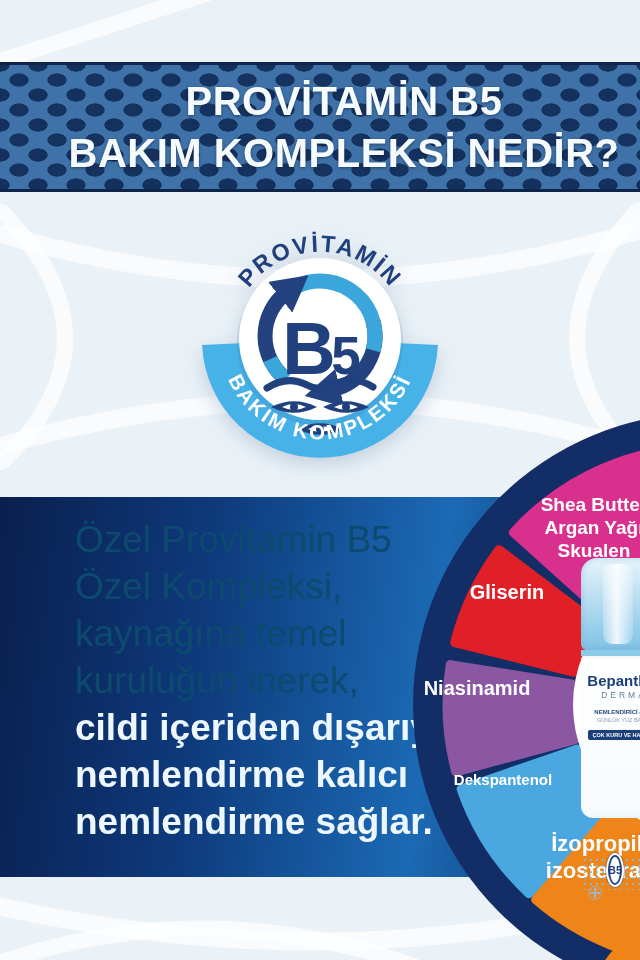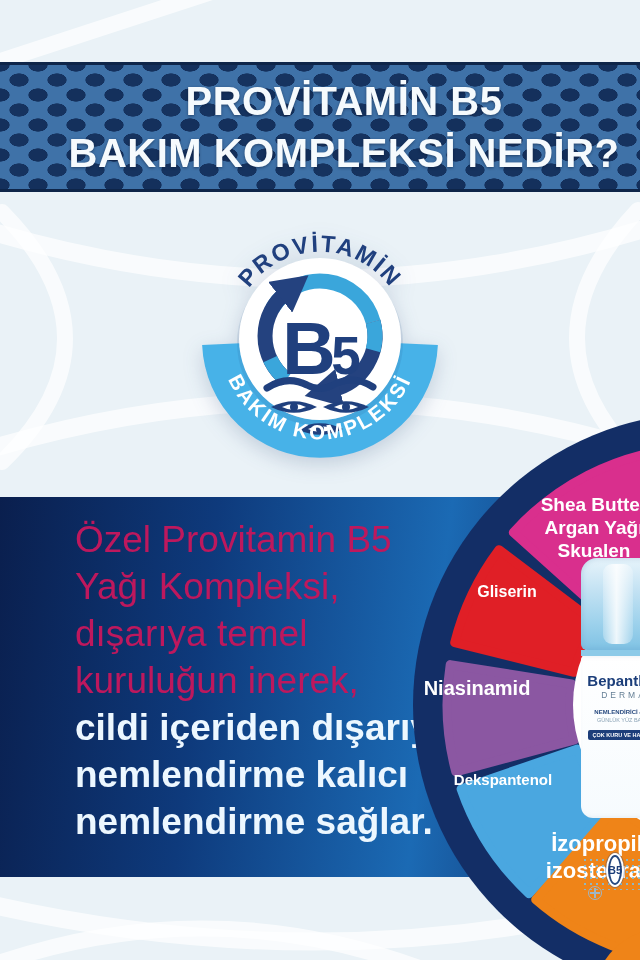--- a/index.html
+++ b/index.html
@@ -25,29 +25,29 @@
     letter-spacing:.5px;text-align:center;text-shadow:0 1px 3px rgba(8,20,45,.5);}
 
   
   .logo-wrap{position:absolute;left:170px;top:222px;width:300px;height:250px;z-index:2;
     filter:drop-shadow(0 6px 10px rgba(30,60,110,.20));}
 
   
   .panel{position:absolute;left:0;top:497px;width:640px;height:380px;z-index:1;
     background:linear-gradient(97deg,#0a1f4e 0%,#0e3a7c 32%,#1b6ab4 66%,#14407f 88%,#0f2c63 100%);}
   .desc{position:absolute;left:75px;top:516px;z-index:2;font-size:37px;line-height:47px;}
-  .desc .r{color:#be185d;font-weight:normal;}
+  .desc .r{color:#0c4a6e;font-weight:normal;}
   .desc .b{color:#ecf7ff;font-weight:bold;}
 
   
   #wheel{z-index:3;}
   .seg-label{position:absolute;z-index:4;color:#ffffff;font-weight:bold;text-align:center;
     transform:translate(-50%,-50%);white-space:nowrap;}
   .lbl-shea{left:594px;top:527px;font-size:19px;line-height:23px;}
-  .lbl-gliserin{left:507px;top:592px;font-size:16px;}
+  .lbl-gliserin{left:507px;top:592px;font-size:20px;}
   .lbl-niasinamid{left:477px;top:688px;font-size:20px;text-align:center;}
   .lbl-dekspantenol{left:503px;top:779px;font-size:15px;}
   .lbl-izopropil{left:597px;top:857px;font-size:22px;line-height:27px;}
 
   
   .bottle{position:absolute;left:581px;top:558px;width:86px;height:262px;z-index:5;}
   .cap{position:absolute;left:0;top:0;width:86px;height:92px;
     border-radius:16px 16px 6px 6px;
     background:linear-gradient(180deg,#e8f4fb 0%,#c3e2f3 35%,#9ed2ec 70%,#7fc2e4 100%);
     box-shadow:inset 0 0 6px rgba(90,150,190,.35);}
@@ -137,22 +137,22 @@
     </text>
     <text font-size="20.5" font-weight="bold" letter-spacing="2.5" fill="#ffffff">
       <textPath href="#arcBottom" startOffset="50%" text-anchor="middle">BAKIM KOMPLEKSİ</textPath>
     </text>
   </svg>
 </div>
 
 <div class="panel"></div>
 <div class="desc">
   <div class="r">Özel Provitamin B5</div>
-  <div class="r">Yağı Kompleksi,</div>
-  <div class="r">dışarıya temel</div>
+  <div class="r">Özel Kompleksi,</div>
+  <div class="r">kaynağına temel</div>
   <div class="r">kuruluğun inerek,</div>
   <div class="b">cildi içeriden dışarıya</div>
   <div class="b">nemlendirme kalıcı</div>
   <div class="b">nemlendirme sağlar.</div>
 </div>
 
 <svg id="wheel" class="layer" width="640" height="960" viewBox="0 0 640 960">
   <circle cx="705" cy="705" r="292" fill="#132e66"></circle>
   <g id="sectors">
       <path d="M 513.3 532.4 A 258 258 0 0 1 678.0 448.4 L 690.9 570.7 A 135 135 0 0 0 604.7 614.7 Z" fill="#d92f8d" stroke="#d92f8d" stroke-width="9" stroke-linejoin="round"></path>

